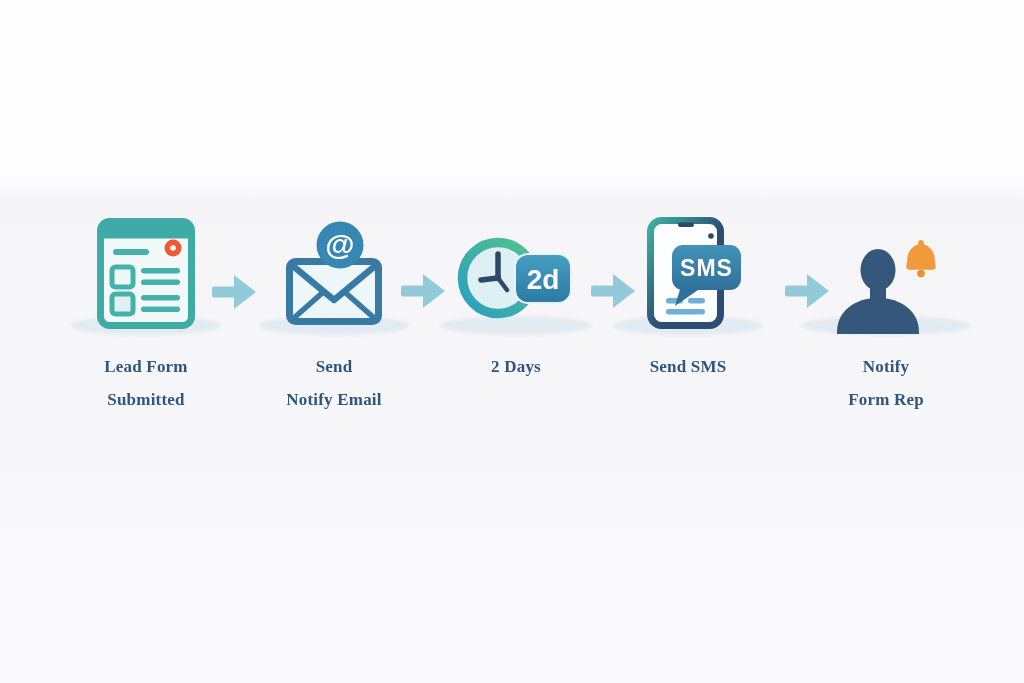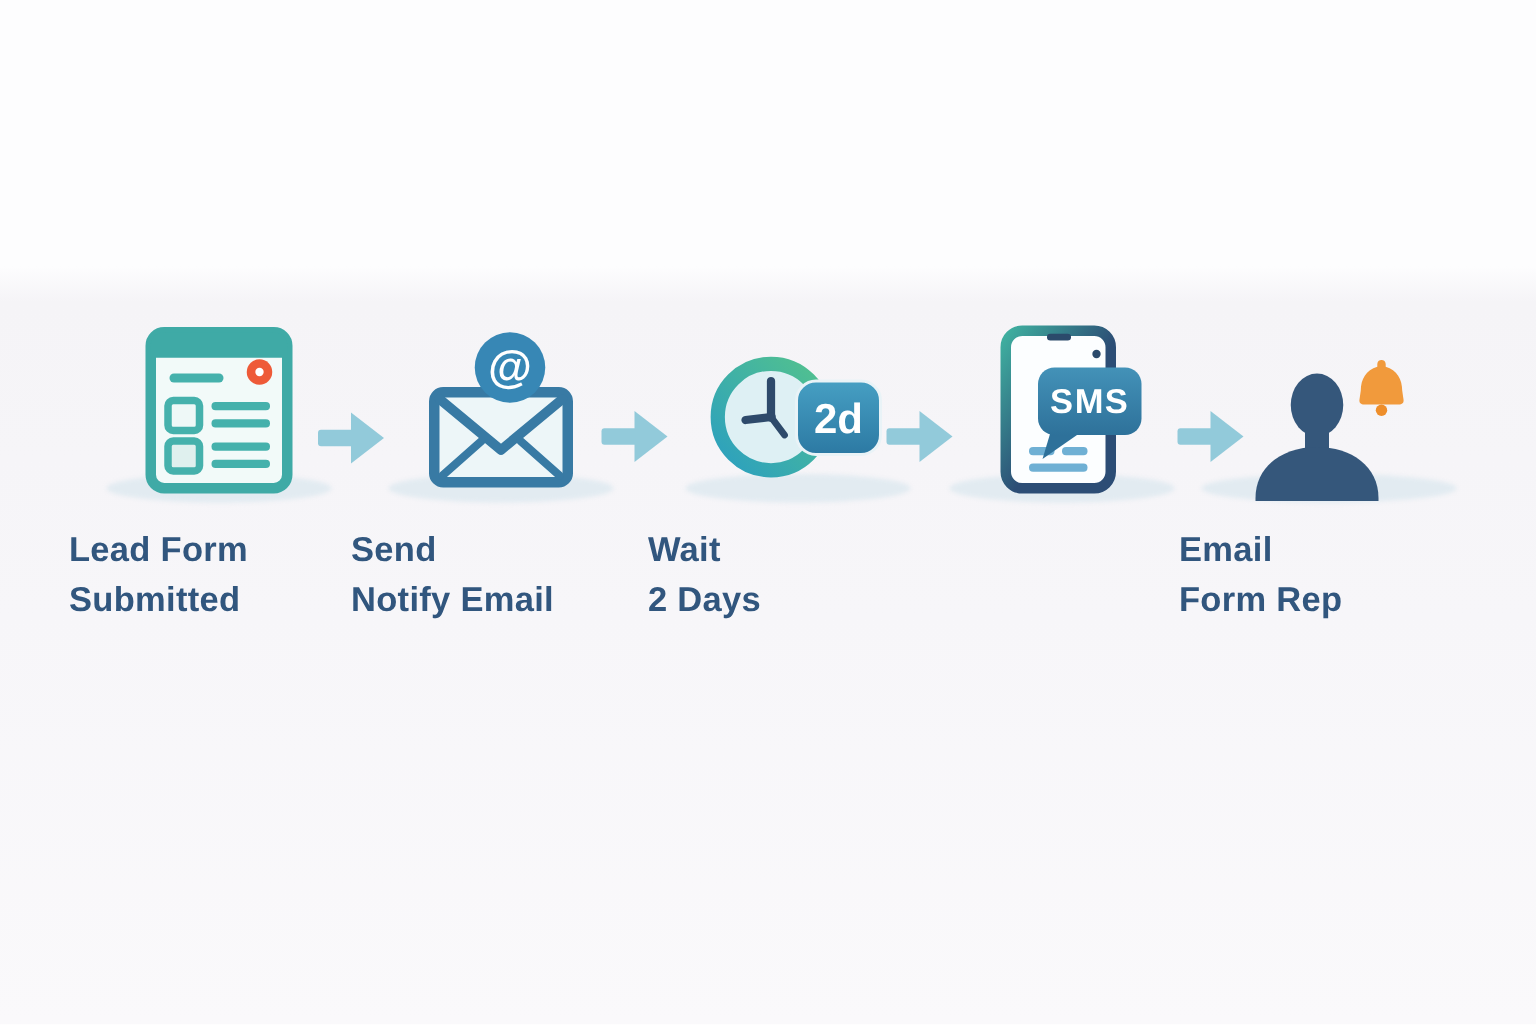--- a/index.html
+++ b/index.html
@@ -19,22 +19,22 @@
     z-index:1;
   }
   .icon-box svg{position:relative;z-index:1;}
   .shadow{
     position:absolute;left:25px;top:100px;width:150px;height:19px;
     background:#e2ebf1;border-radius:50%;filter:blur(1.5px);z-index:0;
   }
   .shadow.wide{left:15px;width:170px;}
   .labels{
     position:absolute;top:134px;left:0;width:100%;
-    color:#31567e;font-weight:700;
-    font-size:23px;line-height:33px;letter-spacing:0.2px;
+    text-align:center;color:#31567e;font-weight:700;
+    font-size:17px;line-height:33px;letter-spacing:0.2px;font-family:Liberation Serif, serif;
   }
   .arrow{position:absolute;width:48px;height:40px;}
   svg text{font-family:"Liberation Sans", sans-serif;}
 </style>
 </head>
 <body>
 
 <div class="canvas">
 
   <div class="step" style="left:46px">
@@ -88,21 +88,21 @@
     </div>
   </div>
 
   <div class="arrow" style="left:400px;top:271px">
     <svg width="48" height="40" viewBox="0 0 48 40">
       <rect x="1" y="14.5" width="24" height="11" rx="2" fill="#92cada"></rect>
       <polygon points="23,3 45,20 23,37" fill="#92cada"></polygon>
     </svg>
   </div>
 
-  <div class="step" style="left:432px">
+  <div class="step" style="left:416px">
     <div class="icon-box">
       <div class="shadow"></div>
       <svg width="124" height="100" viewBox="0 0 124 100" style="margin-bottom:2px">
         <defs>
           <linearGradient id="ringGrad" x1="0" y1="1" x2="1" y2="0">
             <stop offset="0" stop-color="#2b9fc0"></stop>
             <stop offset="1" stop-color="#53c28d"></stop>
           </linearGradient>
           <linearGradient id="badgeGrad" x1="0" y1="0" x2="0" y2="1">
             <stop offset="0" stop-color="#469fc3"></stop>
@@ -114,33 +114,32 @@
         <path d="M44 50 L27 52" stroke="#2e4a6b" stroke-width="5.5" stroke-linecap="round"></path>
         <path d="M44 50 L53 62" stroke="#2e4a6b" stroke-width="4.5" stroke-linecap="round"></path>
         <circle cx="44" cy="50" r="3.2" fill="#2e4a6b"></circle>
         <g>
           <rect x="61" y="26" width="56" height="49" rx="13" fill="url(#badgeGrad)" stroke="#e9f3f7" stroke-width="2"></rect>
           <text x="89" y="60.5" text-anchor="middle" font-size="28" font-weight="bold" fill="#ffffff">2d</text>
         </g>
       </svg>
     </div>
     <div class="labels">
-      <div>Wait</div>
       <div>2 Days</div>
     </div>
   </div>
 
   <div class="arrow" style="left:590px;top:271px">
     <svg width="48" height="40" viewBox="0 0 48 40">
       <rect x="1" y="14.5" width="24" height="11" rx="2" fill="#92cada"></rect>
       <polygon points="23,3 45,20 23,37" fill="#92cada"></polygon>
     </svg>
   </div>
 
-  <div class="step" style="left:608px">
+  <div class="step" style="left:588px">
     <div class="icon-box">
       <div class="shadow"></div>
       <svg width="114" height="114" viewBox="0 0 114 114">
         <defs>
           <linearGradient id="phoneGrad" x1="0" y1="0" x2="1" y2="1">
             <stop offset="0" stop-color="#3fb0a0"></stop>
             <stop offset="0.55" stop-color="#2c4d75"></stop>
           </linearGradient>
           <linearGradient id="bubbleGrad" x1="0" y1="0" x2="0" y2="1">
             <stop offset="0" stop-color="#4392b8"></stop>
@@ -154,20 +153,21 @@
         <rect x="57" y="82" width="17" height="5.5" rx="2.7" fill="#6fb0d4"></rect>
         <rect x="35" y="93" width="39" height="5.5" rx="2.7" fill="#6fb0d4"></rect>
         <g>
           <polygon points="50,70 44,90 67,74" fill="#2e719a"></polygon>
           <rect x="41" y="29" width="69" height="45" rx="11" fill="url(#bubbleGrad)"></rect>
           <text x="75.5" y="59.5" text-anchor="middle" font-size="23" font-weight="bold" letter-spacing="1" fill="#ffffff">SMS</text>
         </g>
       </svg>
     </div>
     <div class="labels">
+      <div>Send SMS</div>
     </div>
   </div>
 
   <div class="arrow" style="left:784px;top:271px">
     <svg width="48" height="40" viewBox="0 0 48 40">
       <rect x="1" y="14.5" width="24" height="11" rx="2" fill="#92cada"></rect>
       <polygon points="23,3 45,20 23,37" fill="#92cada"></polygon>
     </svg>
   </div>
 
@@ -180,18 +180,18 @@
           <rect x="40" y="46" width="16" height="20" fill="#35577b"></rect>
           <path d="M7 98 C7 77 25 64 48 64 C71 64 89 77 89 98 L89 100 L7 100 Z" fill="#35577b"></path>
         </g>
         <g>
           <path d="M91 6 c1.6 0 2.8 1.1 2.8 2.7 v1.8 c7.5 2.2 11 8.5 11 15.8 l0.9 6.2 c0.3 2.1 -1 3.2 -3.2 3.2 h-23 c-2.2 0 -3.5 -1.1 -3.2 -3.2 l0.9 -6.2 c0 -7.3 3.5 -13.6 11 -15.8 v-1.8 c0 -1.6 1.2 -2.7 2.8 -2.7 z" fill="#f19a3c"></path>
           <circle cx="91" cy="39.5" r="3.8" fill="#ee8e2b"></circle>
         </g>
       </svg>
     </div>
     <div class="labels">
-      <div>Email</div>
+      <div>Notify</div>
       <div>Form Rep</div>
     </div>
   </div>
 
 </div>
 
 </body></html>

